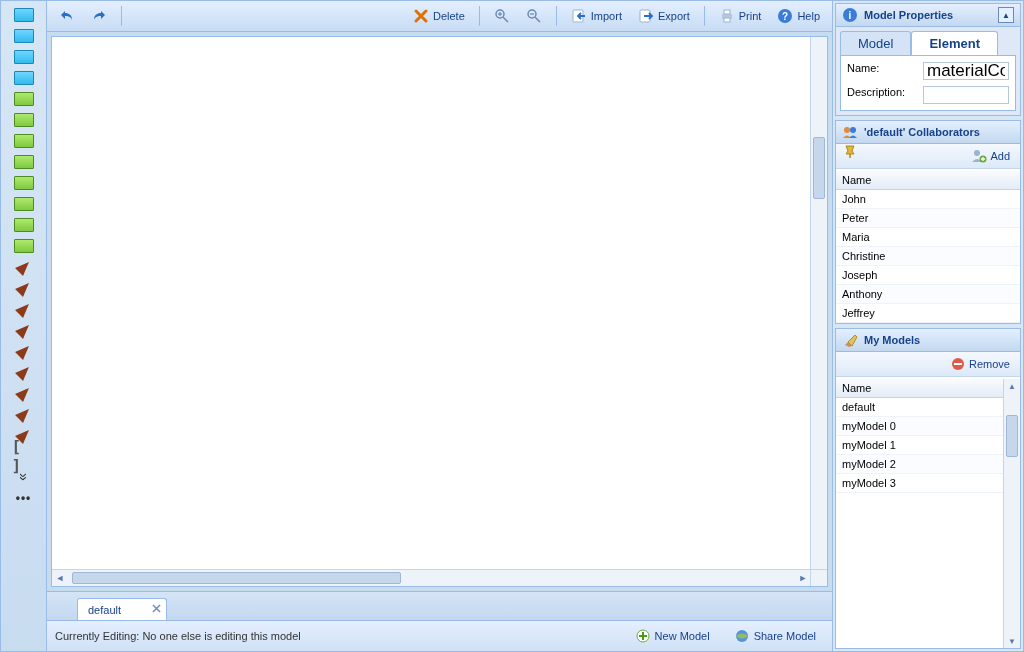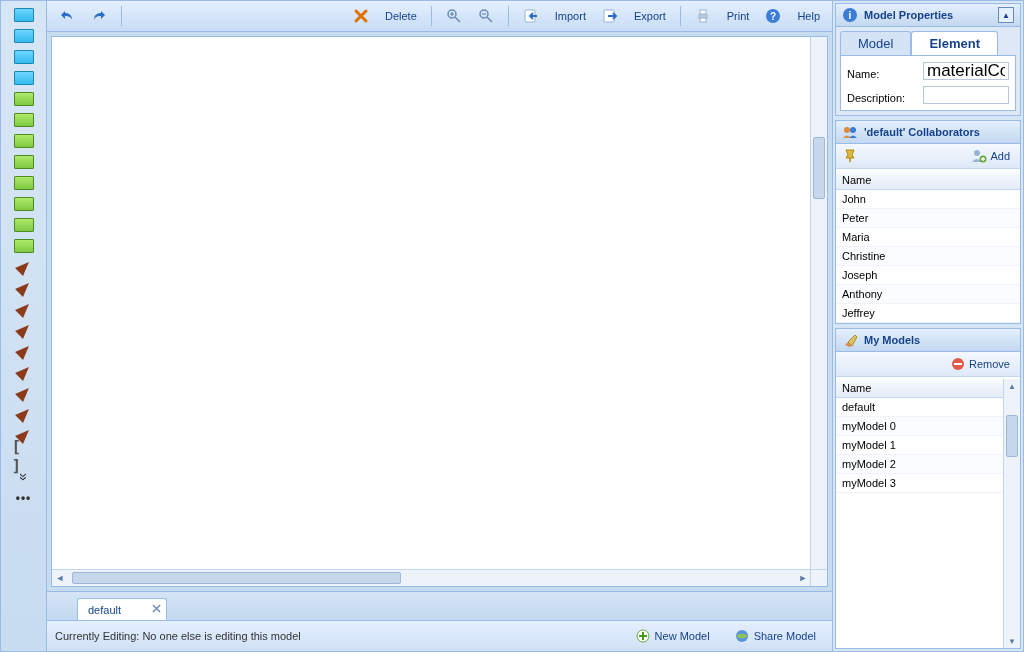--- a/index.html
+++ b/index.html
@@ -75,21 +75,21 @@
     flex: none;
     background: linear-gradient(to bottom,#e4efff,#c7dcf4);
     border-bottom: 1px solid #99bbe8;
     display: flex; align-items: center;
     padding: 0 6px;
     gap: 4px;
   }
   .tbar-left, .tbar-right { display:flex; align-items:center; gap:4px; }
   .tbar-right { margin-left:auto; }
   .tbtn {
-    display:flex; align-items:center; gap:16px;
+    display:flex; align-items:center; gap:4px;
     padding:2px 6px; border-radius:2px;
     cursor:pointer; color:#15428b;
   }
   .tsep {
     width:1px; height:20px; background:#99bbe8; margin:0 4px;
   }
   .ico { width:16px; height:16px; display:flex; align-items:center; justify-content:center; }
   .ico svg { width:16px; height:16px; }
 
   
@@ -224,34 +224,34 @@
     font-size:13px;
   }
   .prop-tab.active {
     background:#fff; font-weight:bold;
   }
   .prop-form {
     border:1px solid #99bbe8; border-top:1px solid #99bbe8;
     background:#fff; margin:0 4px 4px 4px; padding:6px;
     display:flex; flex-direction:column; gap:6px;
   }
-  .form-row { display:flex; align-items:flex-end; gap:6px; color:#000; }
+  .form-row { display:flex; align-items:flex-start; gap:6px; color:#000; }
   .form-row label { width:70px; color:#000; }
   .form-row input {
     flex:1; min-width:0; height:18px;
     border:1px solid #b5c8df; padding:0 3px;
     font-size:17px; color:#000;
     box-sizing:border-box;
   }
 
   
   .collab-toolbar {
     height:24px; background:linear-gradient(to bottom,#f4f8fe,#dde9f8);
     border-bottom:1px solid #c1d5ed;
-    display:flex; align-items:center; padding:0 6px; gap:4px;
+    display:flex; padding:0 6px; gap:4px;
   }
   .collab-toolbar .spacer { flex:1; }
   .mini-btn {
     display:flex; align-items:center; gap:3px; cursor:pointer;
     color:#15428b; padding:1px 4px; border-radius:2px;
   }
 
   .grid {
     display:flex; flex-direction:column;
   }

